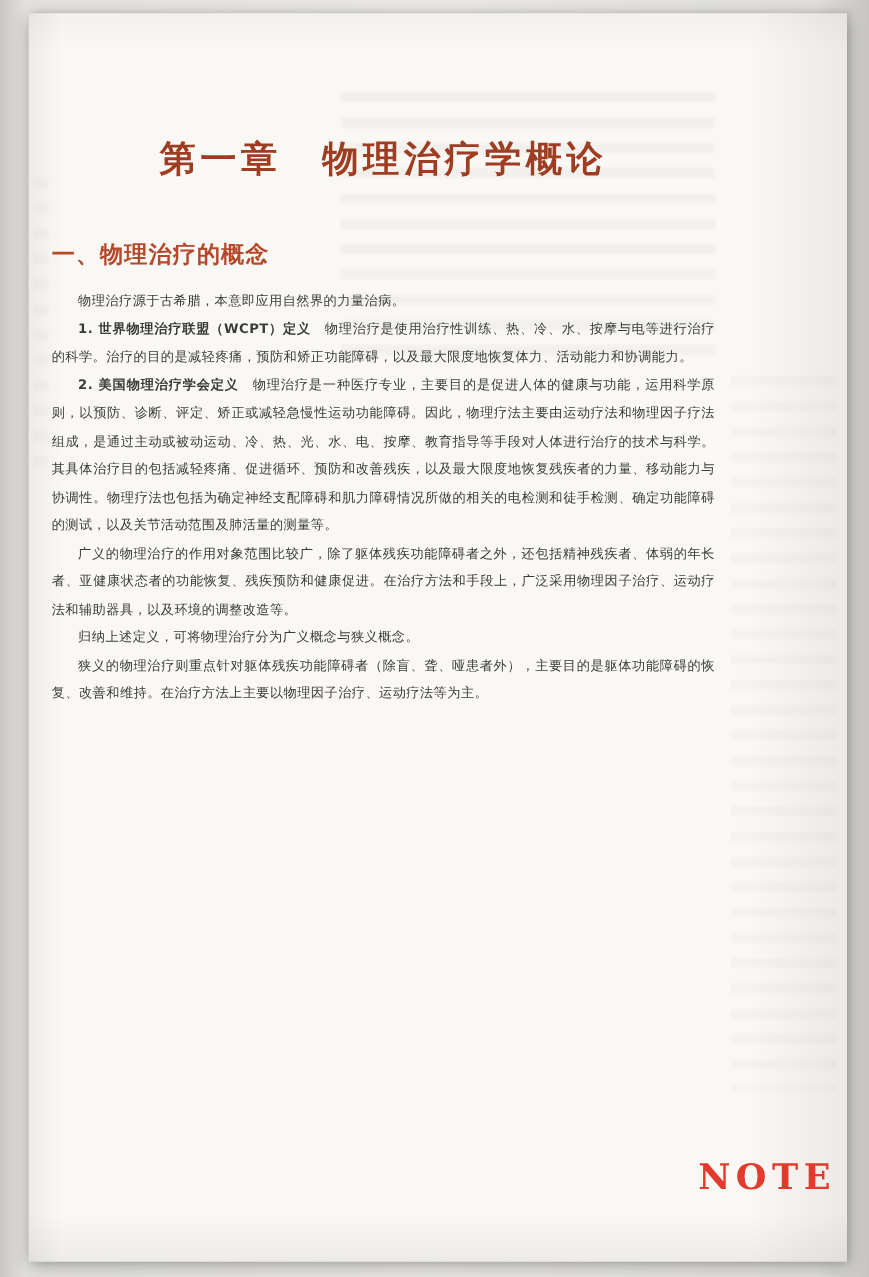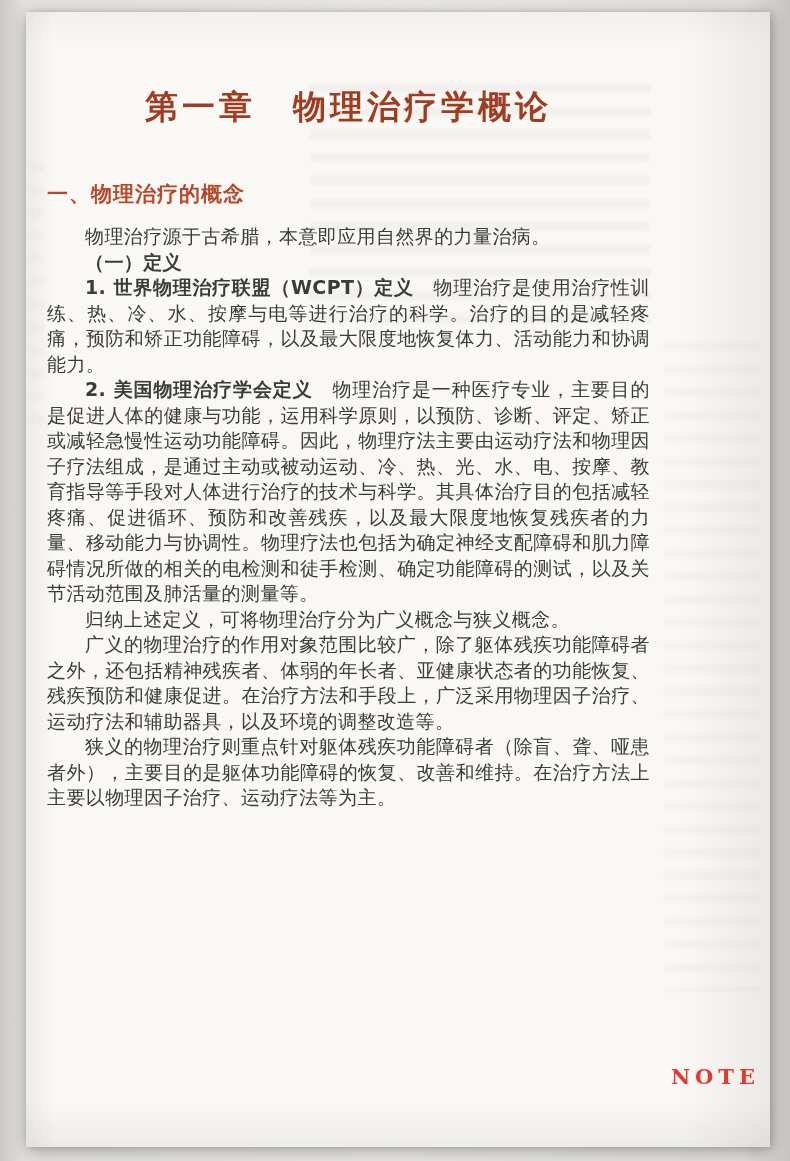--- a/index.html
+++ b/index.html
@@ -34,68 +34,67 @@
       rgba(0,0,0,0) 9px 23px);
     filter:blur(1.6px);
     opacity:.45;
     pointer-events:none;
   }
   .bleed-top{top:72px;right:120px;width:340px;height:240px;}
   .bleed-right{top:330px;right:10px;width:96px;height:650px;opacity:.32;}
   .bleed-left{top:150px;left:4px;width:14px;height:270px;opacity:.3;}
   .content{
     position:absolute;left:21px;right:120px;top:0;bottom:0;
-    padding-top:73px;
+    padding-top:110px;
   }
   h1.chapter{
     font-size:33px;font-weight:bold;color:var(--chapter-red);
     text-align:center;letter-spacing:4px;margin:0 0 50px;
   }
   h2.section{
     font-size:21px;font-weight:bold;color:var(--accent-red);
     text-align:center;letter-spacing:3px;margin:0 0 36px;
   }
   h3.h-red{
     font-size:21px;font-weight:bold;color:var(--accent-red);
     margin:0 0 16px;letter-spacing:1px;
   }
   p.para{
-    font-size:19px;line-height:25.5px;color:var(--body-text);
+    font-size:12px;line-height:25.5px;color:var(--body-text);
     text-indent:2em;text-align:justify;letter-spacing:0.4px;
   }
   p.para .lead{font-weight:bold;}
   p.sub{font-weight:bold;}
   .note{
     position:absolute;right:10px;bottom:58px;
     font-family:"DejaVu Serif","Liberation Serif",serif;
-    font-weight:bold;font-size:21px;letter-spacing:5px;
+    font-weight:bold;font-size:32px;letter-spacing:5px;
     color:var(--note-red);
   }
 </style>
 </head>
 <body>
 
 <div class="photo">
   <div class="page">
 
     <div class="bleed bleed-top"></div>
     <div class="bleed bleed-right"></div>
     <div class="bleed bleed-left"></div>
 
     <div class="content">
       <h1 class="chapter">第一章　物理治疗学概论</h1>
       <h3 class="h-red">一、物理治疗的概念</h3>
 
       <p class="para">物理治疗源于古希腊，本意即应用自然界的力量治病。</p>
-      <p class="para sub">（一）定义</p>
 
       <p class="para"><b class="lead">1. 世界物理治疗联盟（WCPT）定义</b><span>　物理治疗是使用治疗性训练、热、冷、水、按摩与电等进行治疗的科学。治疗的目的是减轻疼痛，预防和矫正功能障碍，以及最大限度地恢复体力、活动能力和协调能力。</span></p>
 
       <p class="para"><b class="lead">2. 美国物理治疗学会定义</b><span>　物理治疗是一种医疗专业，主要目的是促进人体的健康与功能，运用科学原则，以预防、诊断、评定、矫正或减轻急慢性运动功能障碍。因此，物理疗法主要由运动疗法和物理因子疗法组成，是通过主动或被动运动、冷、热、光、水、电、按摩、教育指导等手段对人体进行治疗的技术与科学。其具体治疗目的包括减轻疼痛、促进循环、预防和改善残疾，以及最大限度地恢复残疾者的力量、移动能力与协调性。物理疗法也包括为确定神经支配障碍和肌力障碍情况所做的相关的电检测和徒手检测、确定功能障碍的测试，以及关节活动范围及肺活量的测量等。</span></p>
 
+      <p class="para">广义的物理治疗的作用对象范围比较广，除了躯体残疾功能障碍者之外，还包括精神残疾者、体弱的年长者、亚健康状态者的功能恢复、残疾预防和健康促进。在治疗方法和手段上，广泛采用物理因子治疗、运动疗法和辅助器具，以及环境的调整改造等。</p>
       <p class="para">归纳上述定义，可将物理治疗分为广义概念与狭义概念。</p>
-      <p class="para">广义的物理治疗的作用对象范围比较广，除了躯体残疾功能障碍者之外，还包括精神残疾者、体弱的年长者、亚健康状态者的功能恢复、残疾预防和健康促进。在治疗方法和手段上，广泛采用物理因子治疗、运动疗法和辅助器具，以及环境的调整改造等。</p>
       <p class="para">狭义的物理治疗则重点针对躯体残疾功能障碍者（除盲、聋、哑患者外），主要目的是躯体功能障碍的恢复、改善和维持。在治疗方法上主要以物理因子治疗、运动疗法等为主。</p>
     </div>
 
     <div class="note">NOTE</div>
   </div>
 </div>
 
 </body></html>

